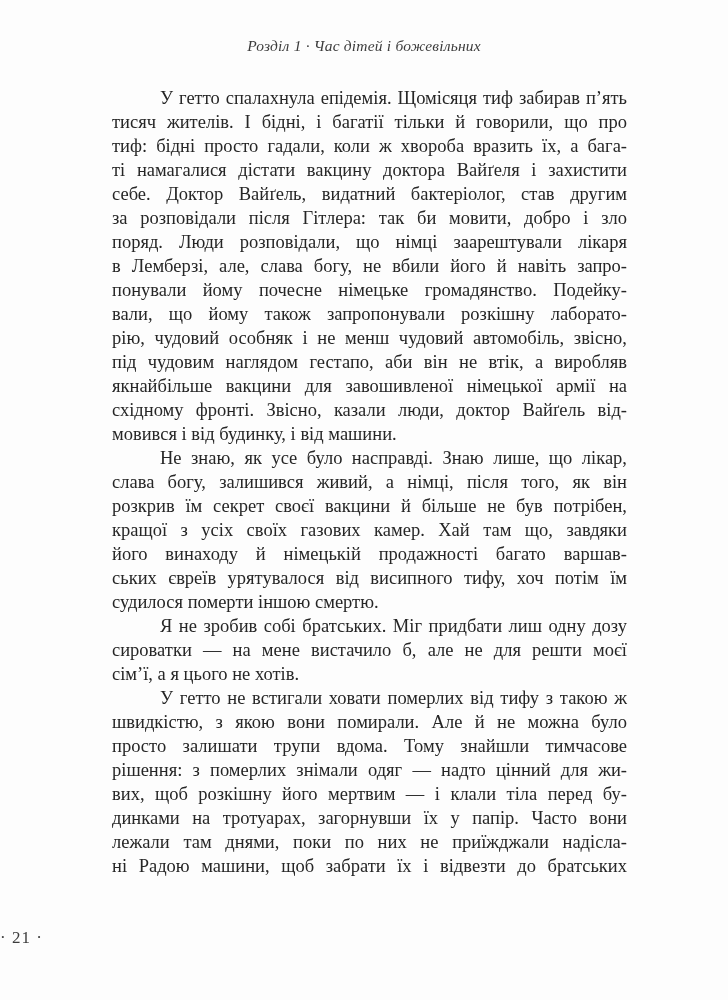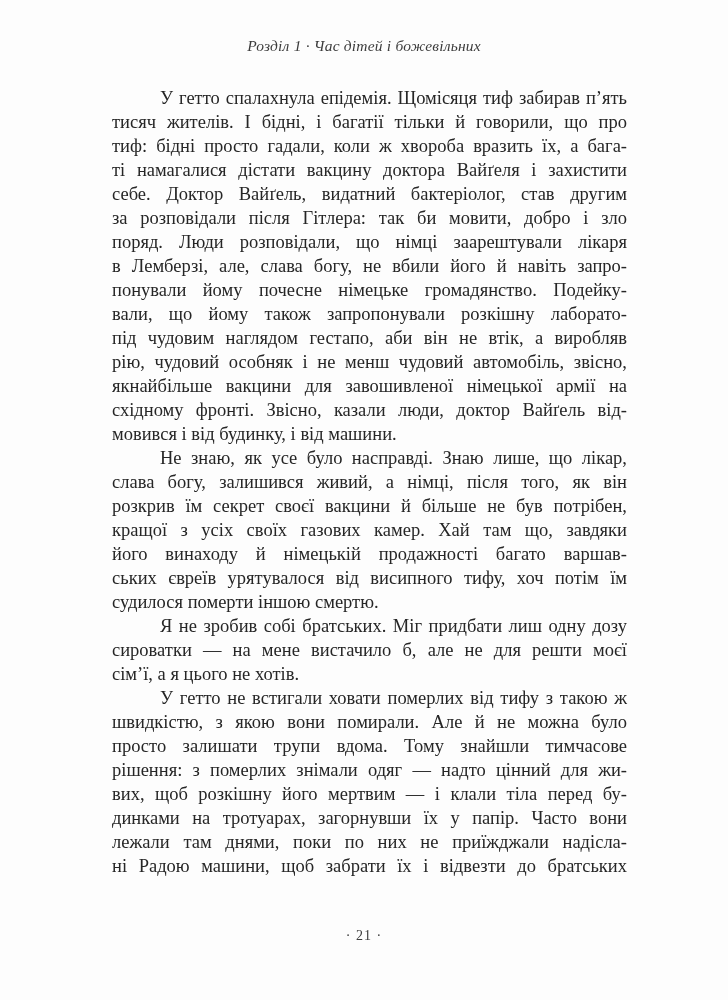--- a/index.html
+++ b/index.html
@@ -49,22 +49,22 @@
     text-align-last: justify;
     margin-left: 10px;
   }
   .line.indent { padding-left: 48px; }
   .line.last { text-align-last: left; }
   .page-number {
     position: absolute;
     top: 928px;
     left: 0;
     right: 0;
-    text-align: center;
-    font-size: 14px;
+    text-align: left;
+    font-size: 17px;
     letter-spacing: 1px;
     color: var(--ink-soft);
   }
 </style>
 </head>
 <body>
 
 <div class="book-page">
   <div class="running-header">Розділ 1 · Час дітей і божевільних</div>
 
@@ -73,22 +73,22 @@
         <div class="line indent">У гетто спалахнула епідемія. Щомісяця тиф забирав п’ять</div>
         <div class="line">тисяч жителів. І бідні, і багатії тільки й говорили, що про</div>
         <div class="line">тиф: бідні просто гадали, коли ж хвороба вразить їх, а бага-</div>
         <div class="line">ті намагалися дістати вакцину доктора Вайґеля і захистити</div>
         <div class="line">себе. Доктор Вайґель, видатний бактеріолог, став другим</div>
         <div class="line">за розповідали після Гітлера: так би мовити, добро і зло</div>
         <div class="line">поряд. Люди розповідали, що німці заарештували лікаря</div>
         <div class="line">в Лемберзі, але, слава богу, не вбили його й навіть запро-</div>
         <div class="line">понували йому почесне німецьке громадянство. Подейку-</div>
         <div class="line">вали, що йому також запропонували розкішну лаборато-</div>
+        <div class="line">рію, чудовий особняк і не менш чудовий автомобіль, звісно,</div>
         <div class="line">під чудовим наглядом гестапо, аби він не втік, а виробляв</div>
-        <div class="line">рію, чудовий особняк і не менш чудовий автомобіль, звісно,</div>
         <div class="line">якнайбільше вакцини для завошивленої німецької армії на</div>
         <div class="line">східному фронті. Звісно, казали люди, доктор Вайґель від-</div>
         <div class="line last">мовився і від будинку, і від машини.</div>
       </div>
       <div class="paragraph">
         <div class="line indent">Не знаю, як усе було насправді. Знаю лише, що лікар,</div>
         <div class="line">слава богу, залишився живий, а німці, після того, як він</div>
         <div class="line">розкрив їм секрет своєї вакцини й більше не був потрібен,</div>
         <div class="line">кращої з усіх своїх газових камер. Хай там що, завдяки</div>
         <div class="line">його винаходу й німецькій продажності багато варшав-</div>

